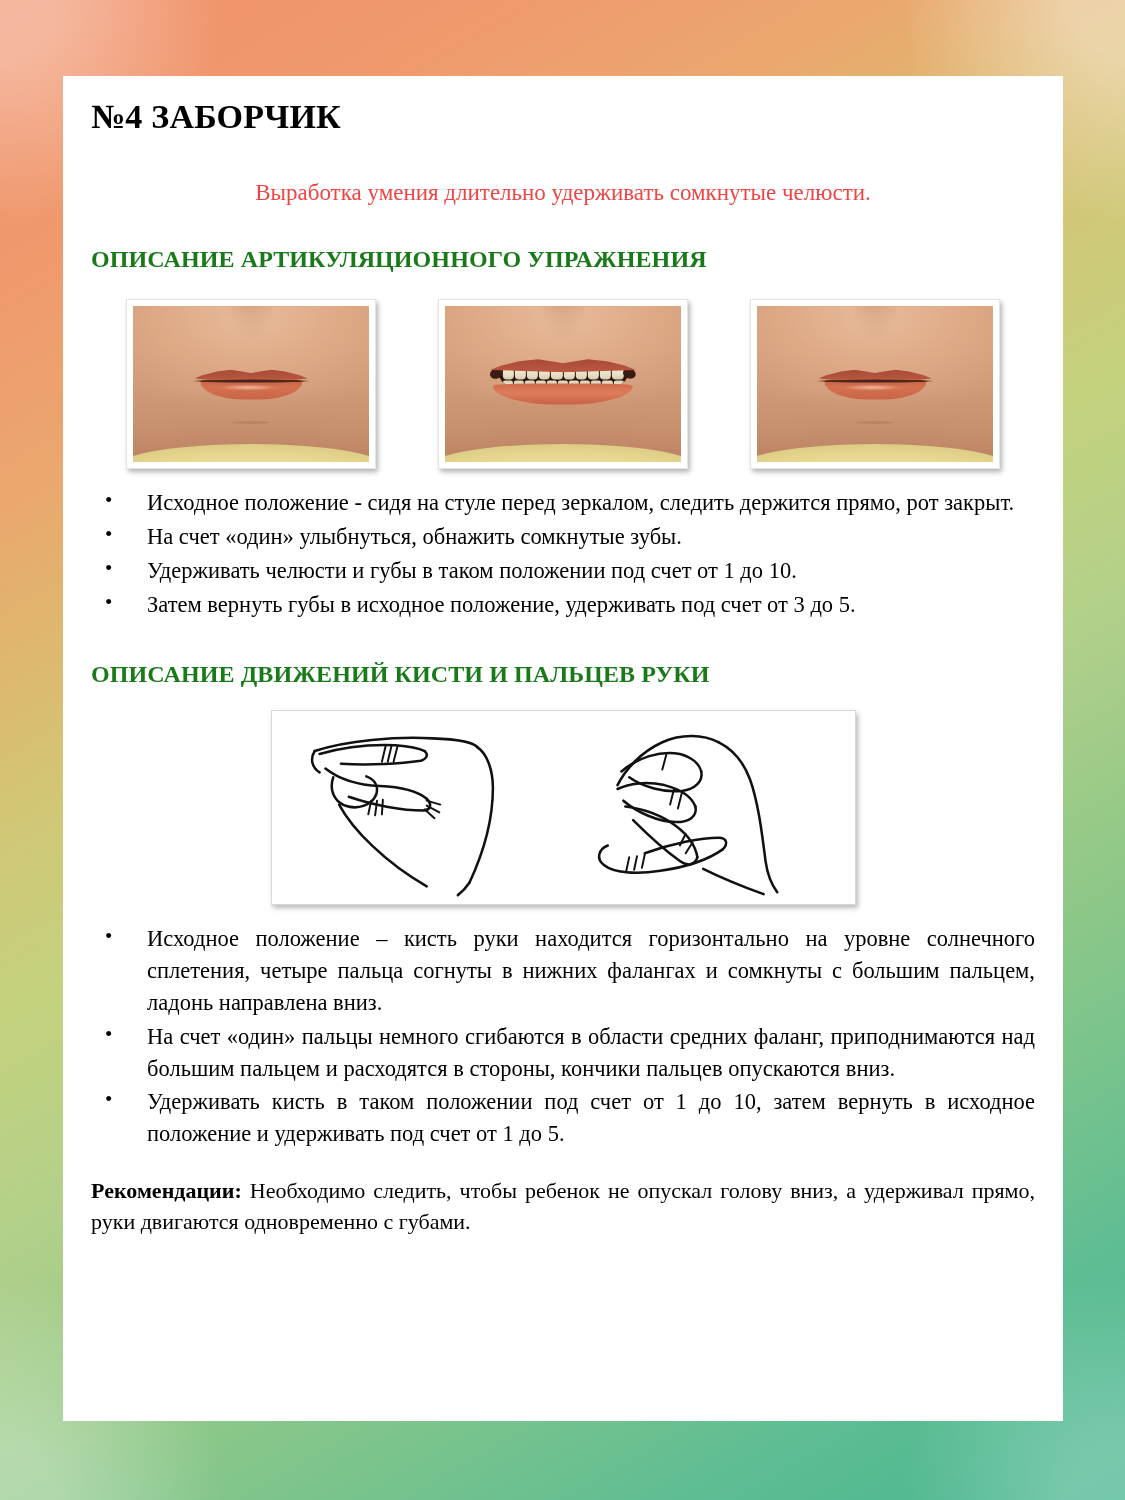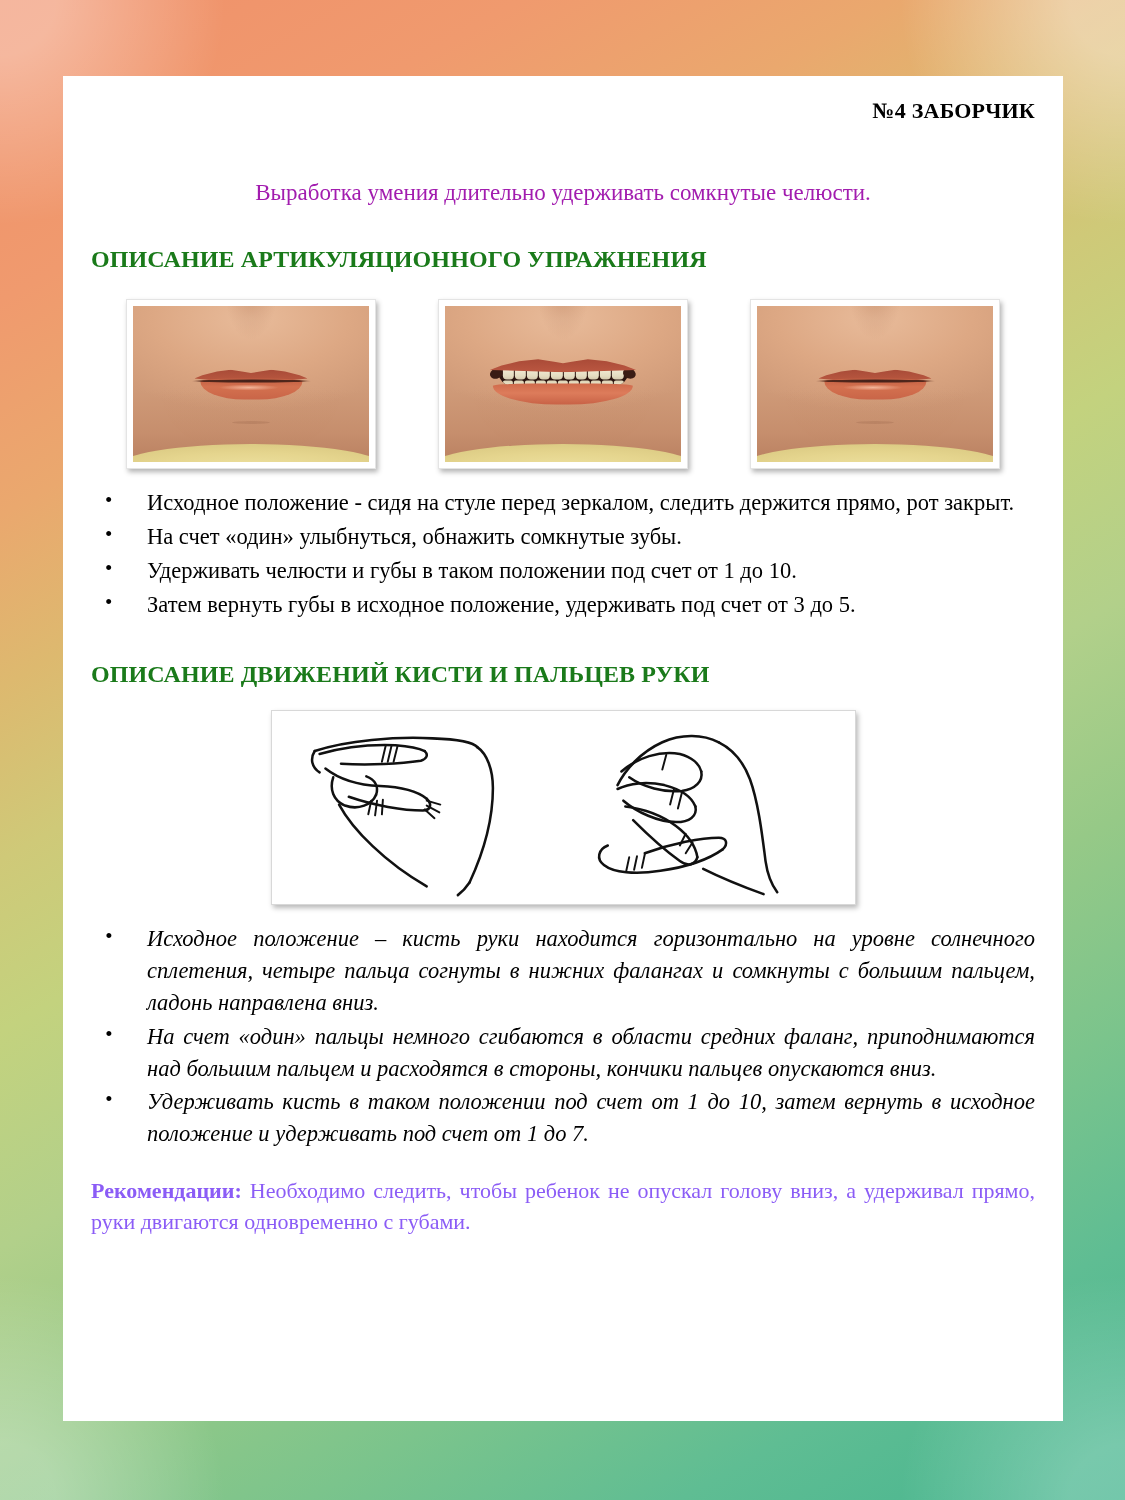--- a/index.html
+++ b/index.html
@@ -54,33 +54,33 @@
     top: 76px;
     width: 1000px;
     height: 1345px;
     background: #ffffff;
     box-sizing: border-box;
     padding: 14px 28px 0 28px;
     z-index: 2;
   }
 
   .doc-title {
-    text-align: right;
+    text-align: left;
     font-weight: bold;
-    font-size: 22px;
+    font-size: 34px;
     letter-spacing: .2px;
     margin: 8px 0 0 0;
     color: #000;
   }
 
   .subtitle {
     text-align: center;
     font-size: 23px;
-    margin: 56px 0 0 0;
-    color: #a21caf;
+    margin: 44px 0 0 0;
+    color: #ef4444;
   }
 
   .green-heading {
     font-weight: bold;
     font-size: 24px;
     color: #1a7a1a;
     margin: 40px 0 0 0;
     letter-spacing: .1px;
   }
   .green-heading.second {
@@ -275,26 +275,26 @@
     left: 14px;
     top: -1px;
     font-size: 21px;
   }
   ul.bullets li.justify { text-align: justify; }
 
   .recommend {
     font-size: 22px;
     line-height: 1.38;
     margin-top: 26px;
-    color: #8b5cf6;
+    color: #000000;
     text-align: justify;
   }
   .recommend b { font-weight: bold; }
   .first-list { margin-top: 28px; }
-  .second-list { margin-top: 16px; font-style: italic; }
+  .second-list { margin-top: 16px; }
 </style>
 </head>
 <body>
 
 <div class="frame">
   <div class="page">
 
     <h1 class="doc-title">№4 ЗАБОРЧИК</h1>
 
     <p class="subtitle">Выработка  умения длительно удерживать сомкнутые челюсти.</p>
@@ -452,21 +452,21 @@
           <path d="M376 143 L373 157" stroke-width="2"></path>
 
           <path d="M436 158 C452 166 476 176 498 184"></path>
         </g>
       </svg>
     </div>
 
     <ul class="bullets second-list">
       <li class="justify">Исходное положение –  кисть руки находится горизонтально на уровне солнечного сплетения, четыре пальца согнуты в нижних фалангах и сомкнуты с большим пальцем, ладонь направлена вниз.</li>
       <li class="justify">На счет «один» пальцы немного сгибаются в области средних фаланг, приподнимаются над большим пальцем и расходятся в стороны, кончики пальцев опускаются вниз.</li>
-      <li class="justify">Удерживать кисть в таком положении под счет от 1 до 10, затем вернуть в исходное положение и удерживать под счет от 1 до 7.</li>
+      <li class="justify">Удерживать кисть в таком положении под счет от 1 до 10, затем вернуть в исходное положение и удерживать под счет от 1 до 5.</li>
     </ul>
 
     <p class="recommend">
       <b>Рекомендации:</b><span> Необходимо следить, чтобы ребенок не опускал голову вниз, а удерживал прямо,  руки двигаются одновременно с губами.</span>
     </p>
 
   </div>
 </div>
 
 </body></html>

